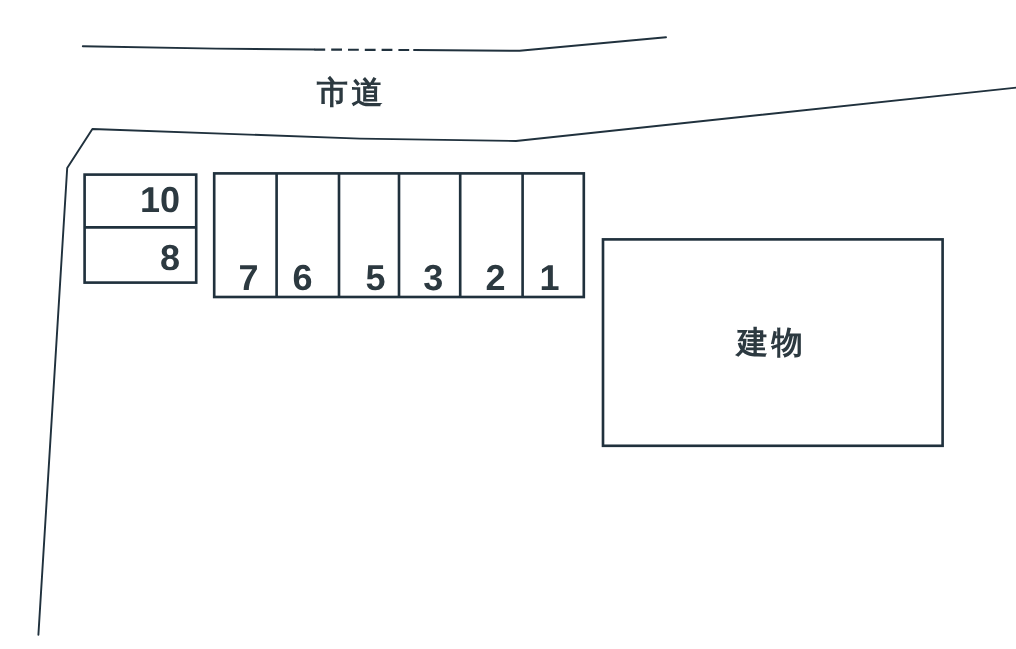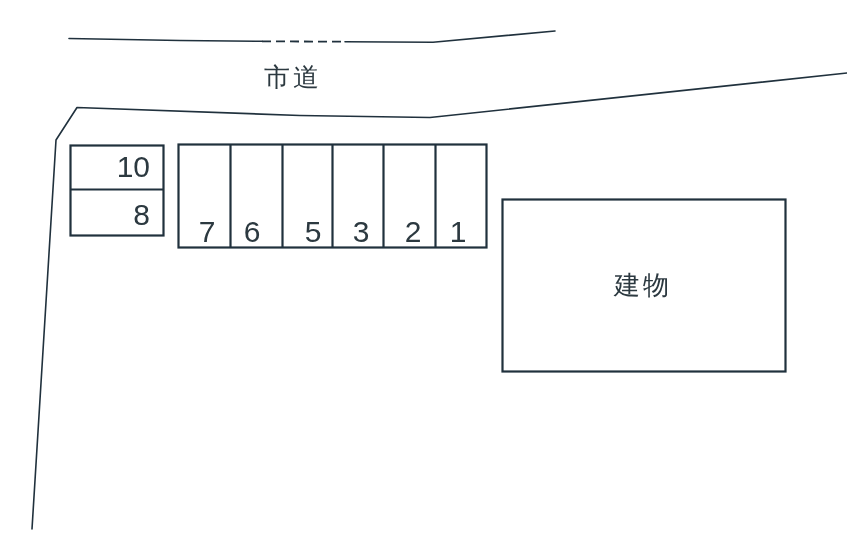--- a/index.html
+++ b/index.html
@@ -7,20 +7,21 @@
     padding: 0;
     background: #ffffff;
   }
   .canvas {
     position: relative;
     width: 847px;
     height: 541px;
     background: #ffffff;
     overflow: hidden;
     font-family: "Liberation Sans", "DejaVu Sans", sans-serif;
+    font-weight: bold;
   }
   svg { display: block; }
   text {
     font-family: "Liberation Sans", "DejaVu Sans", sans-serif;
   }
   .num-label  { font-size: 30px; }
   .cjk-label  { font-size: 26px; letter-spacing: 3px; }
 </style>
 </head>
 <body>

